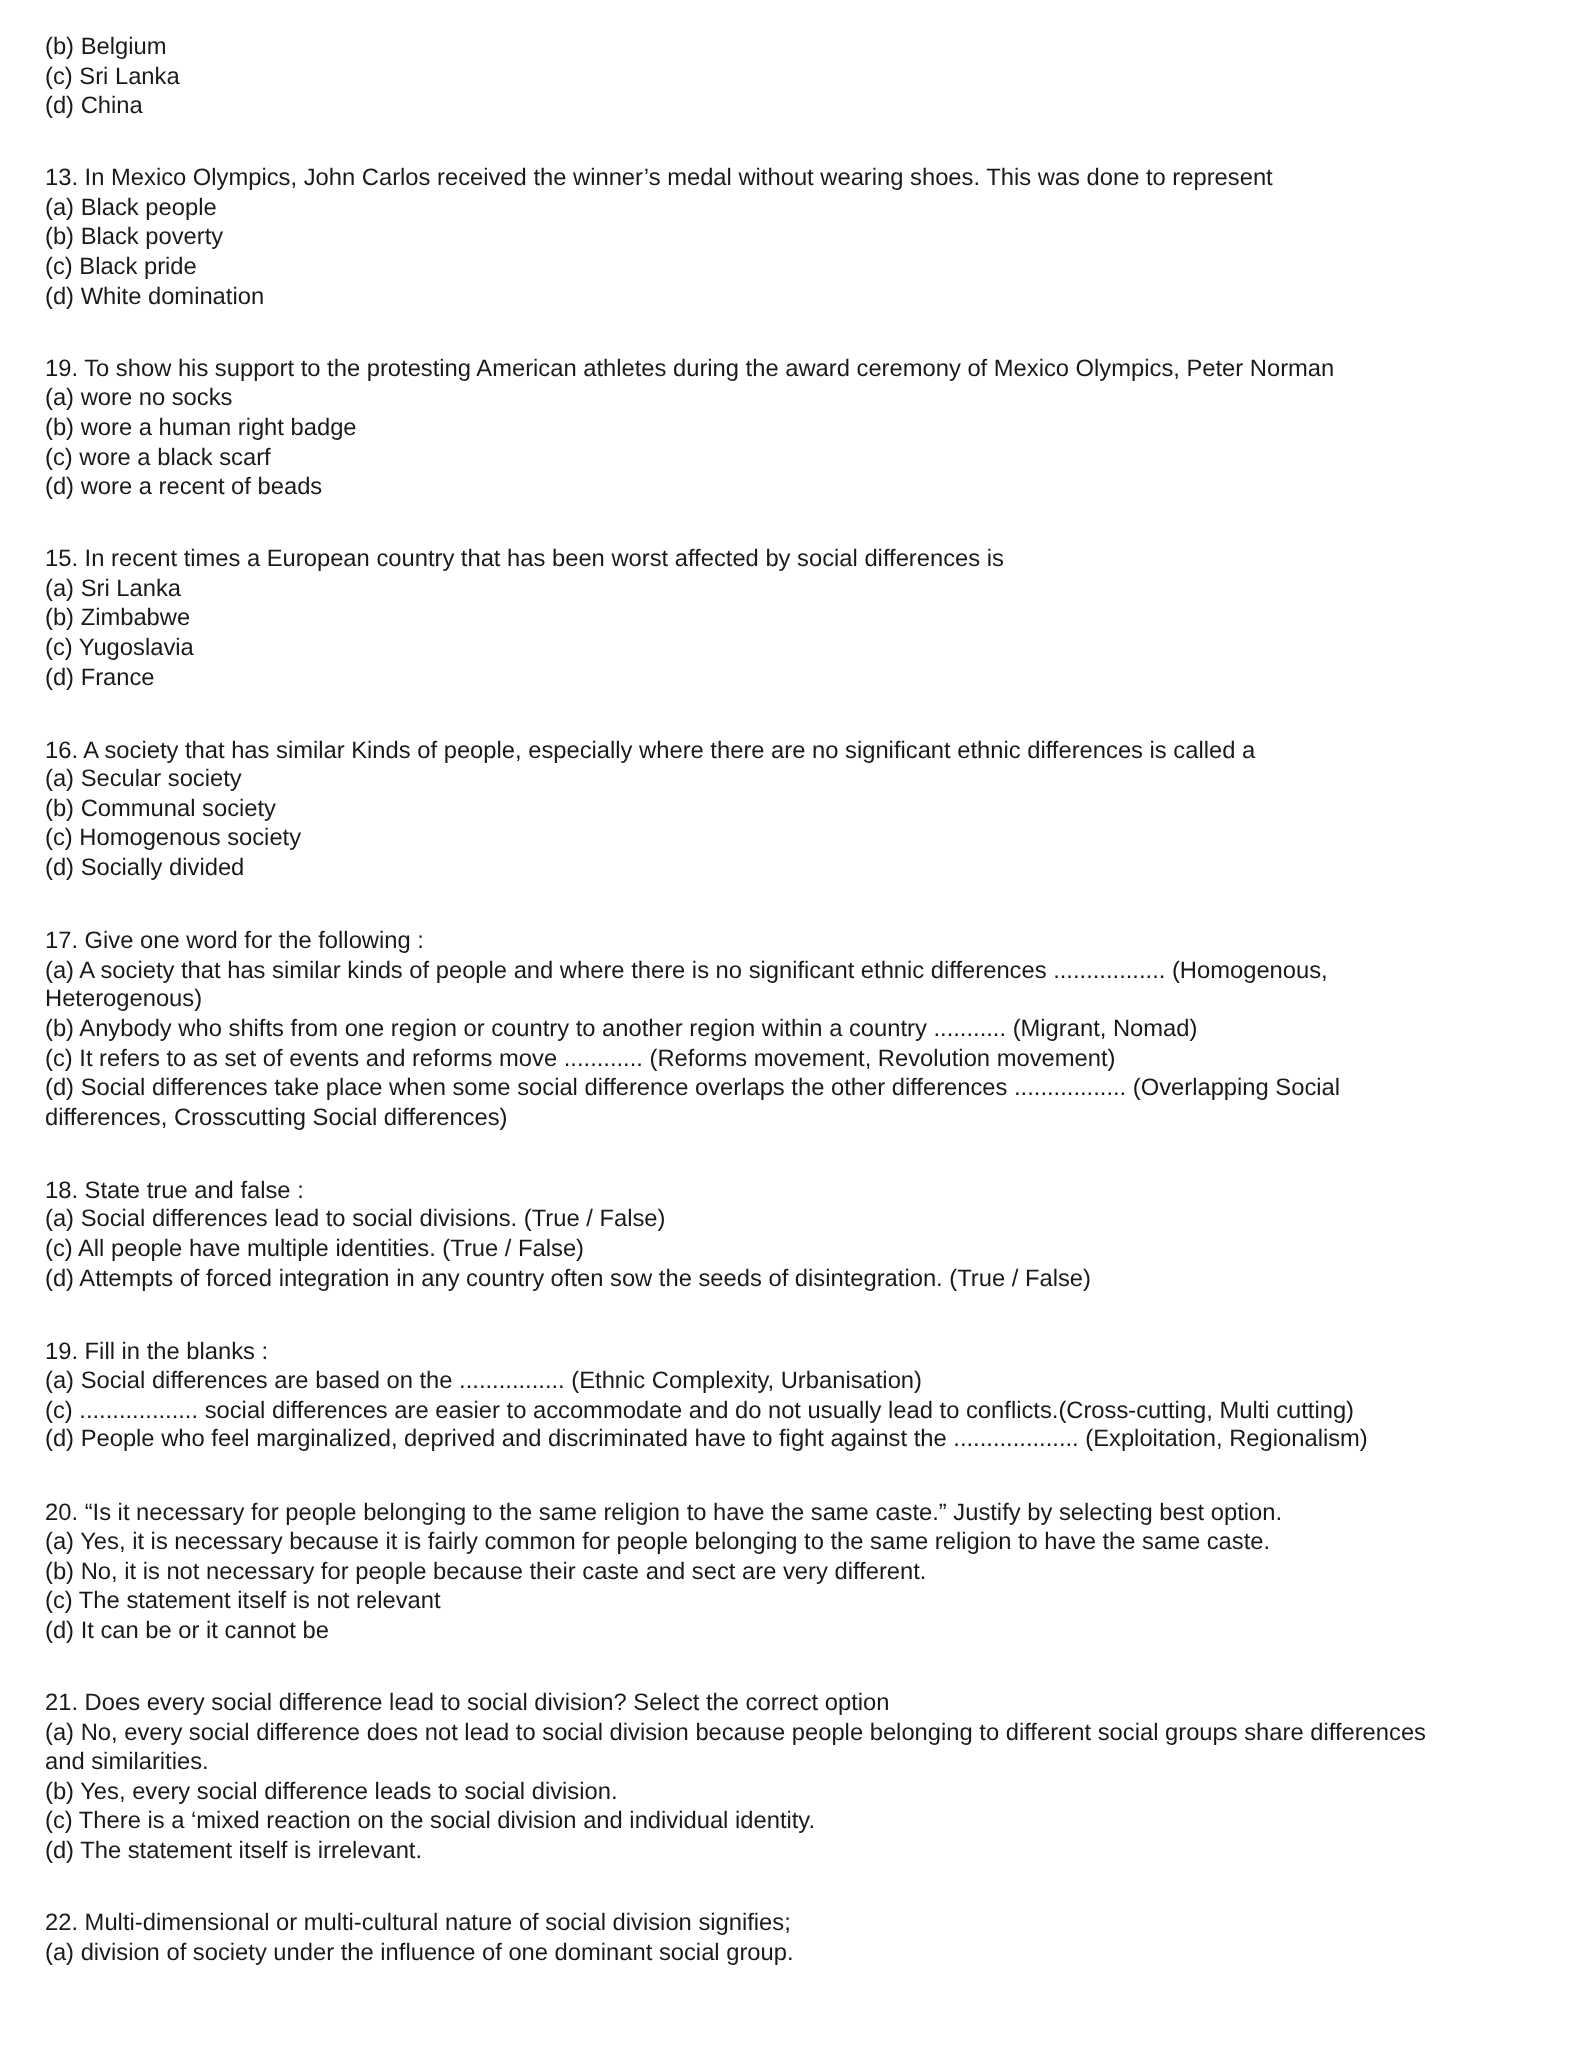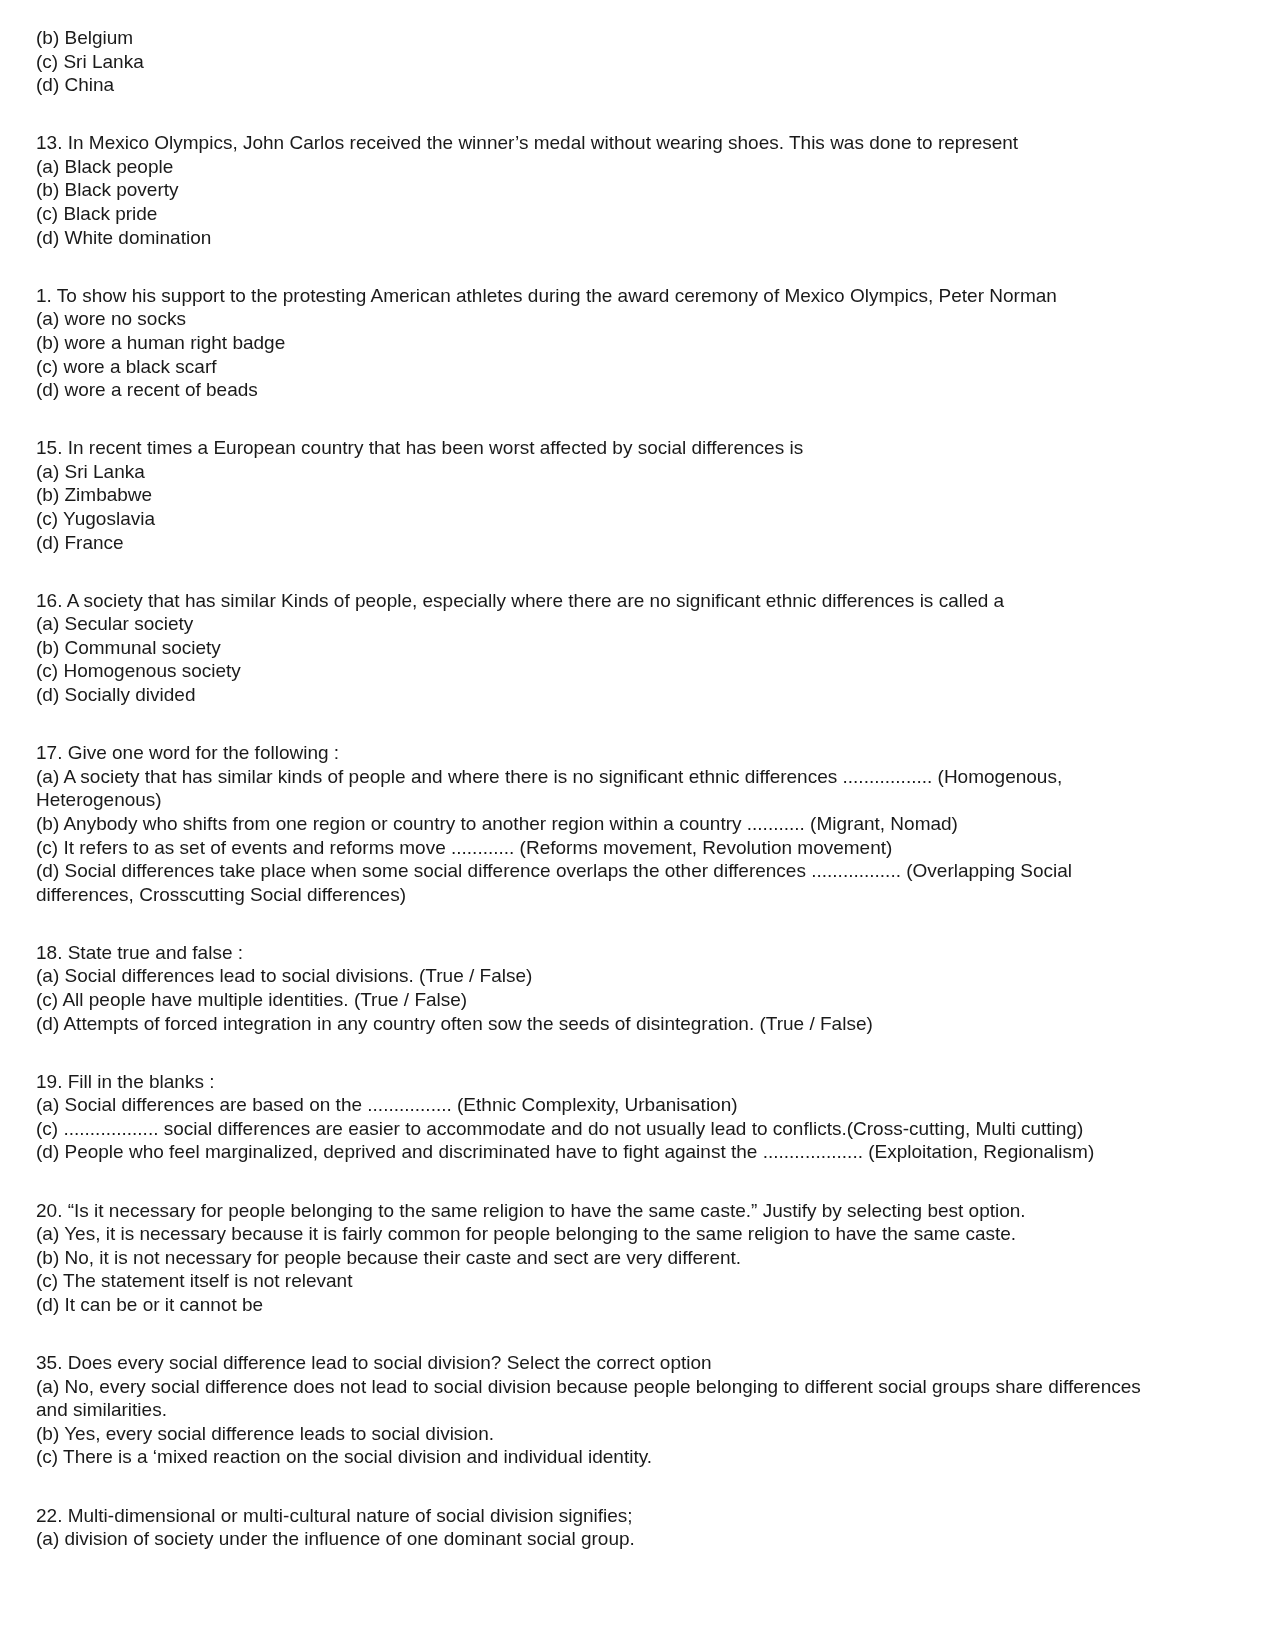--- a/index.html
+++ b/index.html
@@ -46,21 +46,21 @@
         <div class="line"><span class="">(d) China</span></div>
       </div>
       <div class="block">
         <div class="line"><span class="">13. In Mexico Olympics, John Carlos received the winner’s medal without wearing shoes. This was done to represent</span></div>
         <div class="line"><span class="">(a) Black people</span></div>
         <div class="line"><span class="">(b) Black poverty</span></div>
         <div class="line"><span class="">(c) Black pride</span></div>
         <div class="line"><span class="">(d) White domination</span></div>
       </div>
       <div class="block">
-        <div class="line"><span class="">1. To show his support to the protesting American athletes during the award ceremony of Mexico Olympics, Peter Norman</span></div>
+        <div class="line"><span class="">19. To show his support to the protesting American athletes during the award ceremony of Mexico Olympics, Peter Norman</span></div>
         <div class="line"><span class="">(a) wore no socks</span></div>
         <div class="line"><span class="">(b) wore a human right badge</span></div>
         <div class="line"><span class="">(c) wore a black scarf</span></div>
         <div class="line"><span class="">(d) wore a recent of beads</span></div>
       </div>
       <div class="block">
         <div class="line"><span class="">15. In recent times a European country that has been worst affected by social differences is</span></div>
         <div class="line"><span class="">(a) Sri Lanka</span></div>
         <div class="line"><span class="">(b) Zimbabwe</span></div>
         <div class="line"><span class="">(c) Yugoslavia</span></div>
@@ -95,24 +95,25 @@
         <div class="line"><span class="">(d) People who feel marginalized, deprived and discriminated have to fight against the ................... (Exploitation, Regionalism)</span></div>
       </div>
       <div class="block">
         <div class="line"><span class="">20. </span><span class="seg-bold">“Is it necessary for people belonging to the same religion to have the same caste.”</span><span class=""> Justify by selecting best option.</span></div>
         <div class="line"><span class="">(a) Yes, it is necessary because it is fairly common for people belonging to the same religion to have the same caste.</span></div>
         <div class="line"><span class="">(b) No, it is not necessary for people because their caste and sect are very different.</span></div>
         <div class="line"><span class="">(c) The statement itself is not relevant</span></div>
         <div class="line"><span class="">(d) It can be or it cannot be</span></div>
       </div>
       <div class="block">
-        <div class="line"><span class="">35. Does every social difference lead to social division? Select the correct option</span></div>
+        <div class="line"><span class="">21. Does every social difference lead to social division? Select the correct option</span></div>
         <div class="line"><span class="">(a) No, every social difference does not lead to social division because people belonging to different social groups share differences</span></div>
         <div class="line"><span class="">and similarities.</span></div>
         <div class="line"><span class="">(b) Yes, every social difference leads to social division.</span></div>
         <div class="line"><span class="">(c) There is a ‘mixed reaction on the social division and individual identity.</span></div>
+        <div class="line"><span class="">(d) The statement itself is irrelevant.</span></div>
       </div>
       <div class="block">
         <div class="line"><span class="">22. Multi-dimensional or multi-cultural nature of social division signifies;</span></div>
         <div class="line"><span class="">(a) division of society under the influence of one dominant social group.</span></div>
       </div>
     </div>
 </main>
 
 </body></html>

